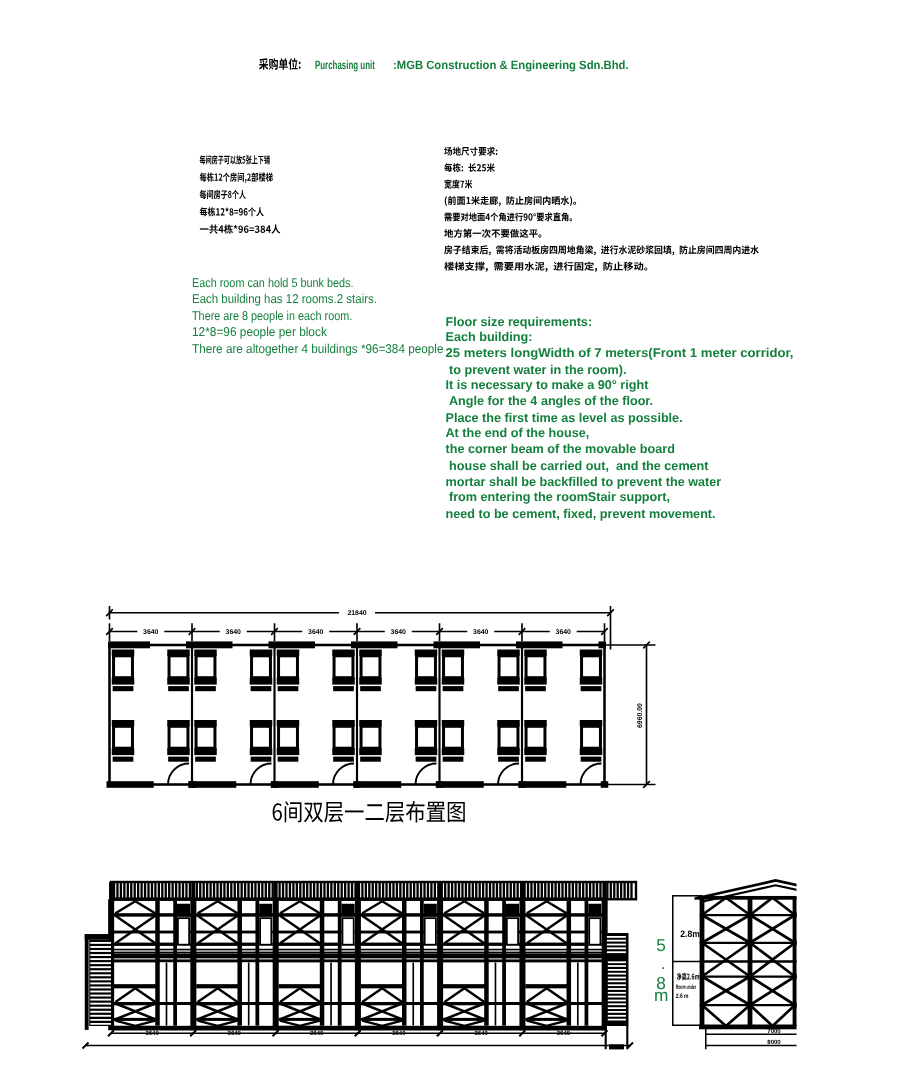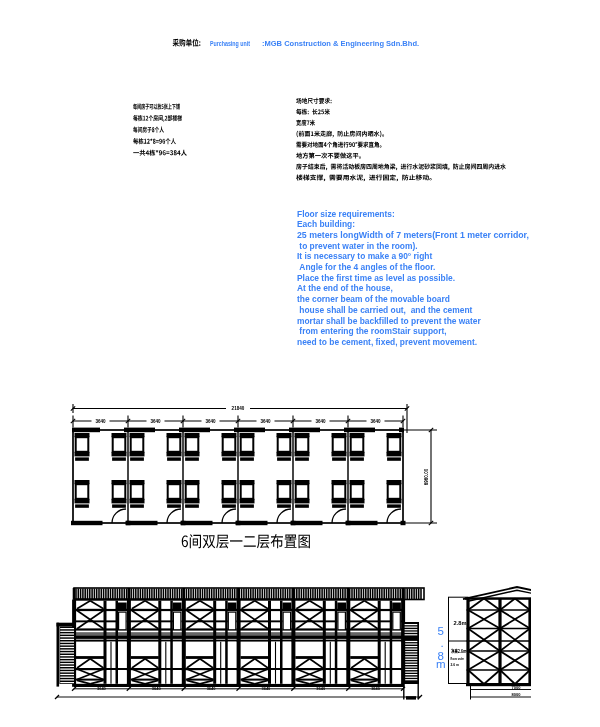--- a/index.html
+++ b/index.html
@@ -1,16 +1,16 @@
 <!DOCTYPE html>
 <html><head><meta charset="utf-8">
 <style>
 html,body{margin:0;padding:0;background:#fff;}
 #page{position:relative;width:531px;height:727px;background:#fff;overflow:hidden;
- font-family:"Liberation Sans",sans-serif;color:#3b82f6;}
+ font-family:"Liberation Sans",sans-serif;color:#15803d;}
 .abs{position:absolute;}
 .abs div{white-space:pre;}
 .en{font-size:8.5px;line-height:10.9px;}
 .en div{transform:scaleX(0.85);transform-origin:0 50%;}
 .enr{font-size:8.5px;line-height:10.7px;font-weight:bold;}
 .enr div{transform:scaleX(0.99);transform-origin:0 50%;}
 svg{position:absolute;left:0;top:0;}
 svg text{font-family:"Liberation Sans",sans-serif;}
 .d5{font-size:4.6px;font-weight:bold;}
 .d4{font-size:4px;font-weight:bold;}
@@ -20,20 +20,27 @@
 .w{stroke:#000;stroke-width:1.45;}
 .br{stroke:#000;stroke-width:1.8;}
 .fb{stroke:#000;stroke-width:1.65;}
 </style></head>
 <body>
 <div id="page">
 
 <div class="abs" style="left:209.5px;top:38.5px;font-size:8px;font-weight:bold;transform:scaleX(0.66);transform-origin:0 0;">Purchasing unit</div>
 <div class="abs" style="left:262px;top:38.5px;font-size:8px;font-weight:bold;transform:scaleX(0.94);transform-origin:0 0;">:MGB Construction &amp; Engineering Sdn.Bhd.</div>
 
+<div class="abs en" style="left:128px;top:183px;">
+<div>Each room can hold 5 bunk beds.</div>
+<div style="transform:scaleX(0.90)">Each building has 12 rooms.2 stairs.</div>
+<div>There are 8 people in each room.</div>
+<div style="transform:scaleX(0.93)">12*8=96 people per block</div>
+<div style="transform:scaleX(0.92)">There are altogether 4 buildings *96=384 people</div>
+</div>
 
 <div class="abs enr" style="left:297px;top:208.5px;">
 <div>Floor size requirements:</div>
 <div>Each building:</div>
 <div style="transform:scaleX(1.03)">25 meters longWidth of 7 meters(Front 1 meter corridor,</div>
 <div>&nbsp;to prevent water in the room).</div>
 <div>It is necessary to make a 90° right</div>
 <div>&nbsp;Angle for the 4 angles of the floor.</div>
 <div>Place the first time as level as possible.</div>
 <div>At the end of the house,</div>

